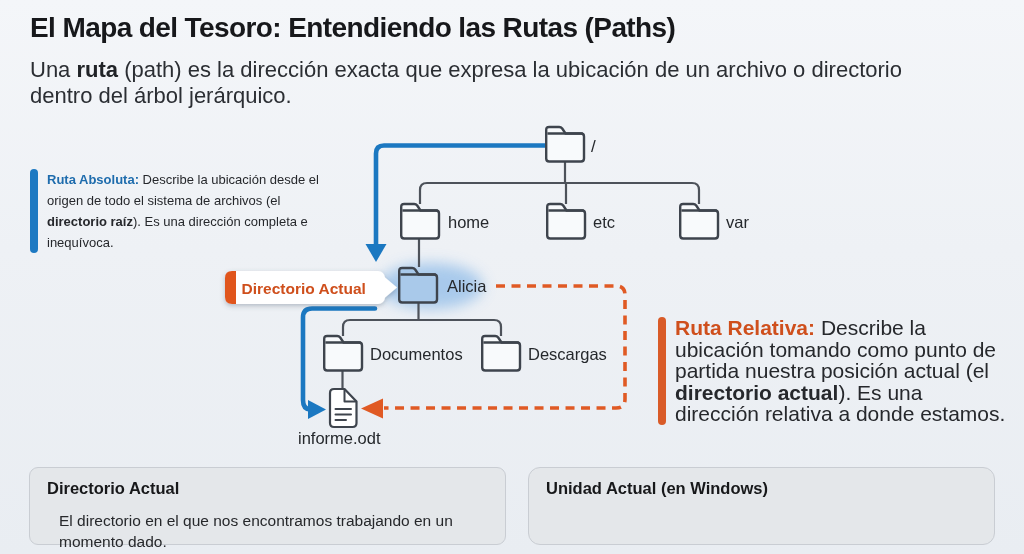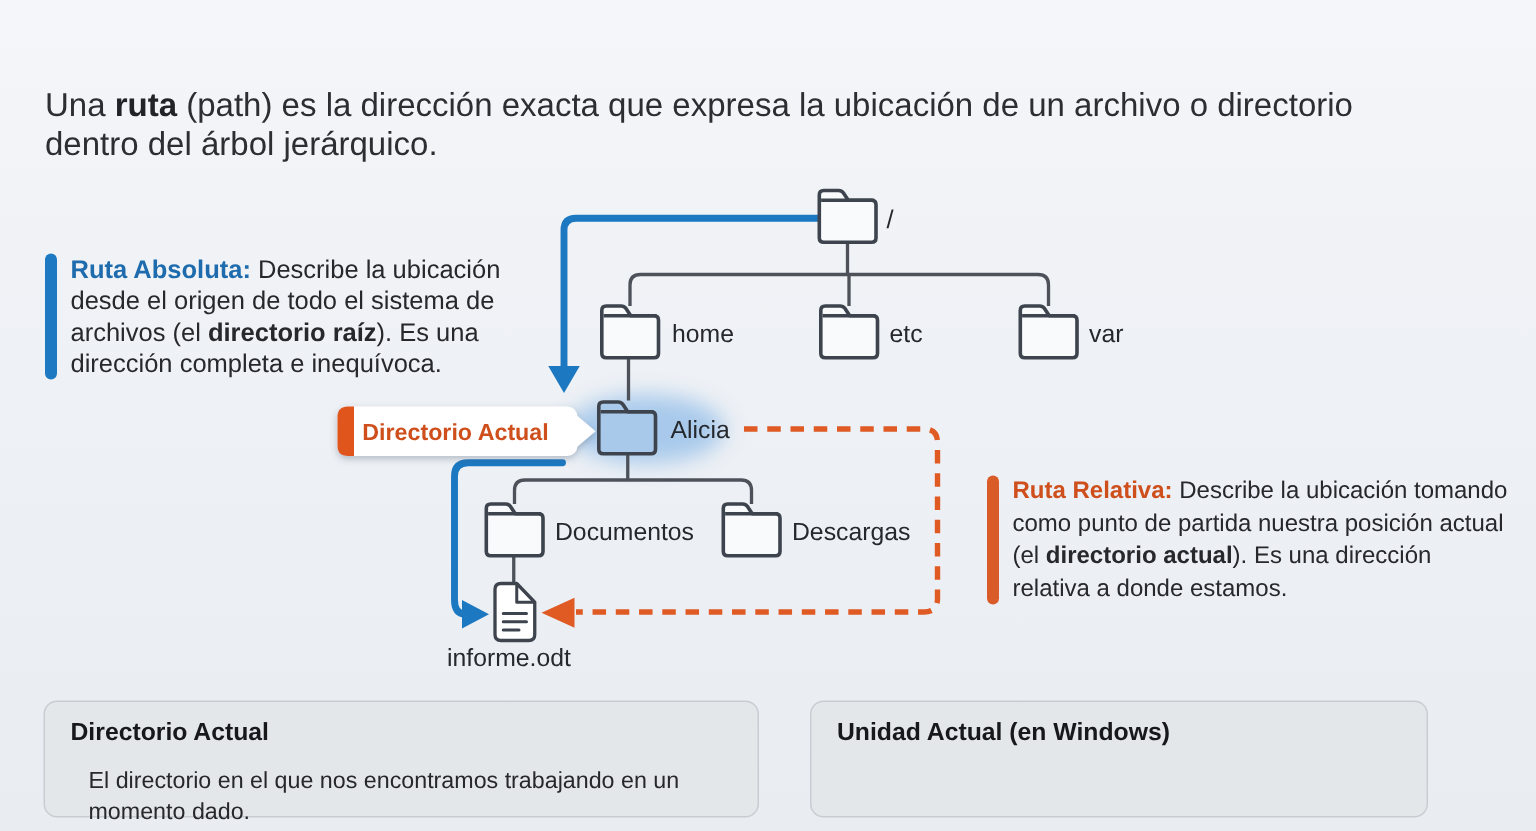--- a/index.html
+++ b/index.html
@@ -16,24 +16,24 @@
   .subtitle{
     position:absolute;left:30px;top:57px;width:905px;margin:0;
     font-size:22px;line-height:26px;color:#2b2e33;
   }
   .subtitle strong{color:#202327;}
   
   .callout{position:absolute;display:flex;gap:9px;}
   .callout-bar{flex:0 0 8px;border-radius:4px;}
   .bar-blue{background:#1d79c2;}
   .bar-orange{background:#d95b28;}
-  .callout p{margin:0;font-size:17px;line-height:21px;color:#26282c;}
+  .callout p{margin:0;font-size:13px;line-height:21px;color:#26282c;}
   .callout-absolute{left:30px;top:169px;width:308px;}
   .callout-relative{left:658px;top:317px;width:352px;}
-  .callout-relative p{font-size:16px;line-height:21.5px;}
+  .callout-relative p{font-size:21px;line-height:21.5px;}
   .lbl-blue{color:#1e6cad;}
   .lbl-orange{color:#cf4f1c;}
   
   svg.diagram{position:absolute;left:0;top:0;pointer-events:none;}
   svg text{font-family:"Liberation Sans","DejaVu Sans",sans-serif;font-size:16.5px;fill:#25282c;}
   .root-label{font-size:17px;}
   .fld{fill:#f8fafc;stroke:#3e444d;stroke-width:2.4;stroke-linejoin:round;}
   .fld-alicia{fill:#a9c9ea;}
   .glow{fill:#9cc3ea;opacity:.85;}
   .connectors{stroke:#4d525a;stroke-width:2.2;fill:none;}
@@ -47,29 +47,30 @@
   .badge-bg{fill:#ffffff;}
   .badge-bar{fill:#e0551f;}
   .badge-text{font-size:15.5px;font-weight:700;fill:#cf4f1c;}
   
   .card{
     position:absolute;top:467px;height:78px;box-sizing:border-box;
     background:#e4e7ea;border:1px solid #c9cdd3;border-radius:9px;
     padding:11px 17px;
   }
   .card-a{left:29px;width:477px;}
-  .card-b{left:540px;width:412px;}
+  .card-b{left:528px;width:467px;border-radius:12px;}
   .card h3{margin:0 0 3px 0;font-size:16.5px;font-weight:700;color:#17181a;}
   .card p{margin:12px;font-size:15.5px;line-height:21px;color:#26282b;}
 </style>
 </head>
 <body>
 
 <div class="canvas">
 
+  <h1 class="title">El Mapa del Tesoro: Entendiendo las Rutas (Paths)</h1>
 
   <p class="subtitle"><span>Una </span><strong>ruta</strong><span> (path) es la dirección exacta que expresa la ubicación de un archivo o directorio dentro del árbol jerárquico.</span></p>
 
   <div class="callout callout-absolute">
     <div class="callout-bar bar-blue"></div>
     <p><strong class="lbl-blue">Ruta Absoluta:</strong><span> Describe la ubicación desde el origen de todo el sistema de archivos (el </span><strong>directorio raíz</strong><span>). Es una dirección completa e inequívoca.</span></p>
   </div>
 
   <div class="callout callout-relative">
     <div class="callout-bar bar-orange"></div>

